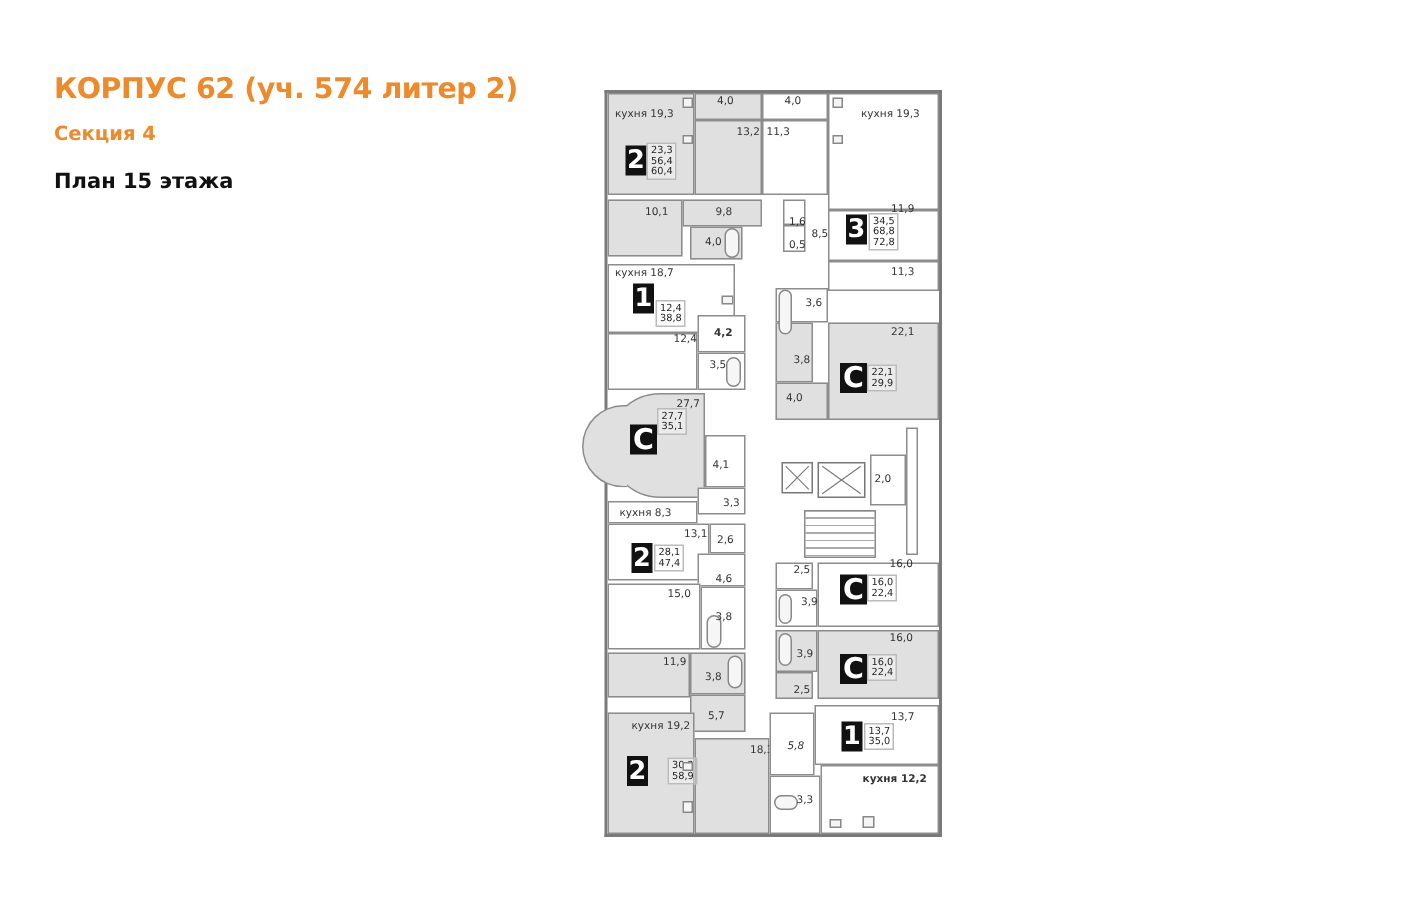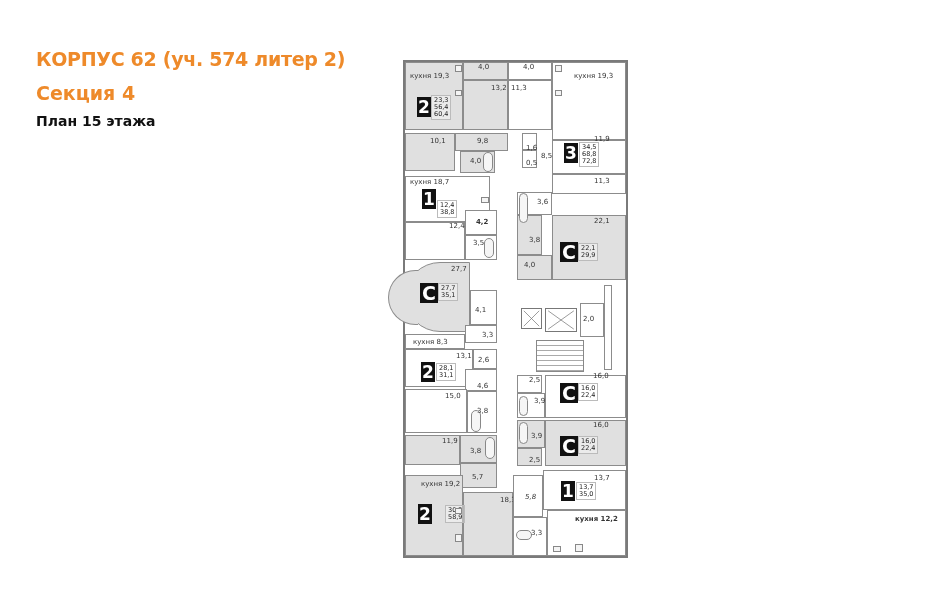--- a/index.html
+++ b/index.html
@@ -1,18 +1,18 @@
 <!DOCTYPE html>
 <html><head>
 <meta charset="utf-8">
 <style>
   html, body { margin:0; padding:0; background:#ffffff; }
   body { width:941px; height:600px; position:relative; overflow:hidden; font-family:"DejaVu Sans", sans-serif; }
   .title { position:absolute; left:36px; top:48px; font-family:"DejaVu Sans", sans-serif; font-size:19px; font-weight:bold; color:#ee8a2a; letter-spacing:-0.3px; white-space:nowrap; }
-  .subtitle { position:absolute; left:36px; top:82px; font-size:19px; font-weight:bold; color:#ee8a2a; white-space:nowrap; }
+  .subtitle { position:absolute; left:36px; top:82px; font-size:13px; font-weight:bold; color:#ee8a2a; white-space:nowrap; }
   .floor { position:absolute; left:36px; top:113px; font-size:14px; font-weight:bold; color:#111; white-space:nowrap; }
 
   .plan { position:absolute; left:0; top:0; width:941px; height:600px; }
   .room { position:absolute; box-sizing:border-box; border:1px solid #8c8c8c; background:#ffffff; }
   .room.g { background:#e0e0e0; }
   .wall { position:absolute; background:#7a7a7a; }
   .lbl { position:absolute; font-size:7px; color:#333; white-space:nowrap; line-height:1; }
   .badge { position:absolute; background:#111; color:#fff; font-weight:bold; font-size:17px; line-height:20px; text-align:center; width:14px; height:20px; }
   .badge.c { width:18px; height:20px; font-size:19px; }
   .areas { position:absolute; font-size:6.5px; color:#222; line-height:7px; white-space:pre; border:1px solid #bbb; background:rgba(255,255,255,0.35); padding:1px 2px; }
@@ -109,21 +109,21 @@
 <span>29,9</span></div>
 
   <div class="room g" style="left:405px;top:262px;width:65px;height:70px;border-radius:40px 0 0 40px;"></div>
   <div class="room g" style="left:388px;top:270px;width:30px;height:55px;border-radius:40px 0 0 40px;border-right:none;"></div>
   <div class="room" style="left:470px;top:290px;width:27px;height:35px;"></div>
   <div class="room" style="left:465px;top:325px;width:32px;height:18px;"></div>
   <span class="lbl" style="left:451px;top:266px;">27,7</span>
   <span class="lbl" style="left:475px;top:307px;">4,1</span>
   <span class="lbl" style="left:482px;top:332px;">3,3</span>
   <div class="badge c" style="left:420px;top:283px;">С</div>
-  <div class="areas" style="left:438px;top:283px;"><span>27,7</span>
+  <div class="areas" style="left:438px;top:272px;"><span>27,7</span>
 <span>35,1</span></div>
 
   <div class="shaft" style="left:521px;top:308px;width:21px;height:21px;">
     <svg viewBox="0 0 21 21">
         <line x1="2" y1="2" x2="19" y2="19" stroke="#777" stroke-width="0.8"></line>
         <line x1="19" y1="2" x2="2" y2="19" stroke="#777" stroke-width="0.8"></line>
       </svg>
   </div>
   <div class="shaft" style="left:545px;top:308px;width:32px;height:24px;">
     <svg viewBox="0 0 32 24">
@@ -144,21 +144,21 @@
   <div class="room" style="left:467px;top:391px;width:30px;height:42px;"></div>
   <div class="tub" style="left:471px;top:410px;width:10px;height:22px;"></div>
   <span class="lbl" style="left:413px;top:339px;">кухня 8,3</span>
   <span class="lbl" style="left:456px;top:353px;">13,1</span>
   <span class="lbl" style="left:478px;top:357px;">2,6</span>
   <span class="lbl" style="left:477px;top:383px;">4,6</span>
   <span class="lbl" style="left:445px;top:393px;">15,0</span>
   <span class="lbl" style="left:477px;top:408px;">3,8</span>
   <div class="badge" style="left:421px;top:362px;">2</div>
   <div class="areas" style="left:436px;top:363px;"><span>28,1</span>
-<span>31,1</span></div>
+<span>47,4</span></div>
 
   <div class="room" style="left:517px;top:375px;width:25px;height:18px;"></div>
   <div class="room" style="left:517px;top:393px;width:28px;height:25px;"></div>
   <div class="room" style="left:545px;top:375px;width:81px;height:43px;"></div>
   <div class="tub" style="left:519px;top:396px;width:9px;height:20px;"></div>
   <span class="lbl" style="left:529px;top:377px;">2,5</span>
   <span class="lbl" style="left:534px;top:398px;">3,9</span>
   <span class="lbl" style="left:593px;top:373px;">16,0</span>
   <div class="badge c" style="left:560px;top:383px;">С</div>
   <div class="areas" style="left:578px;top:383px;"><span>16,0</span>

